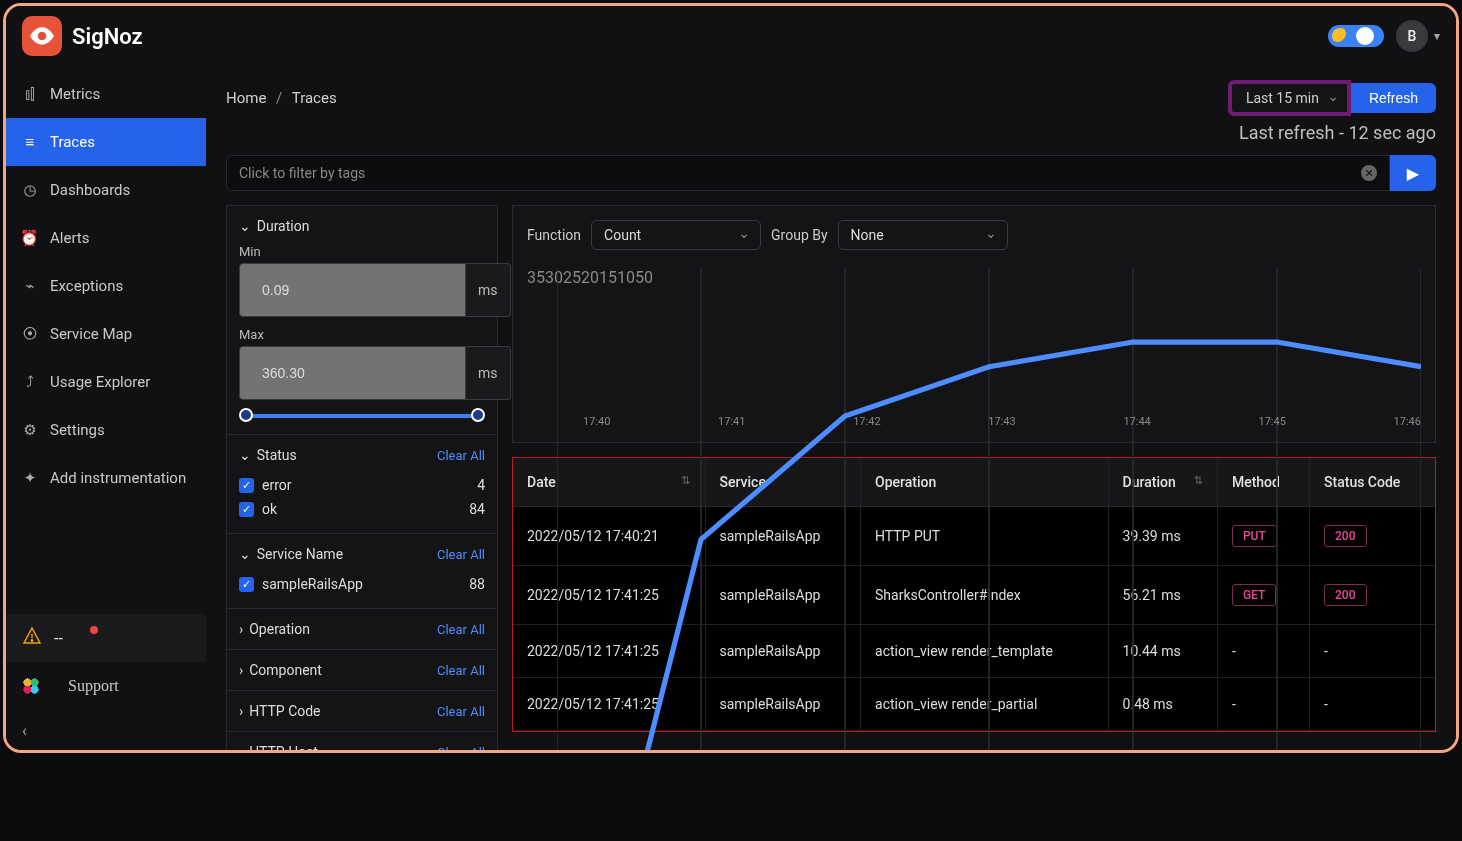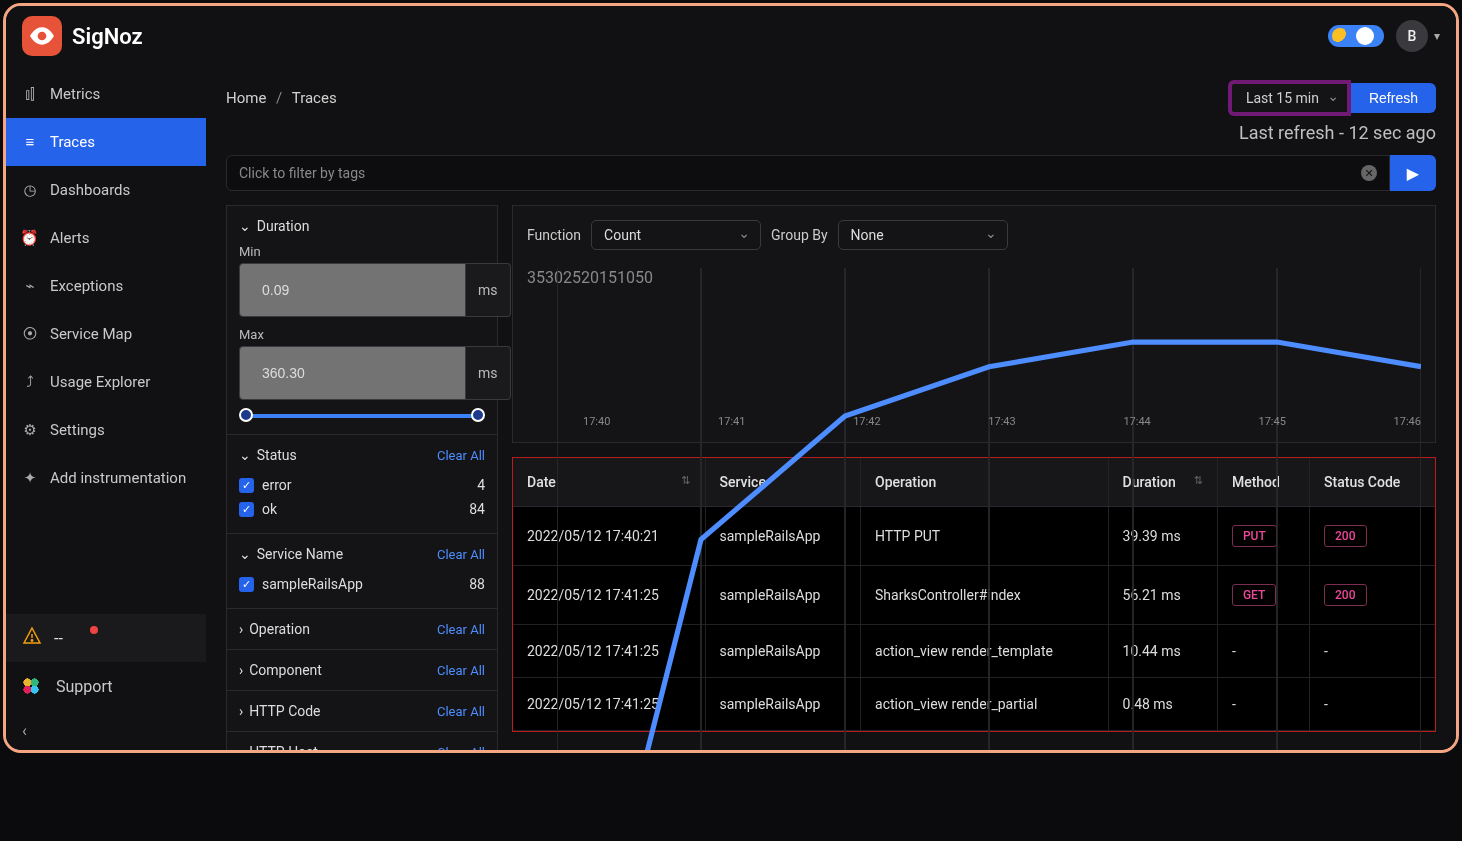--- a/index.html
+++ b/index.html
@@ -107,23 +107,24 @@
   height: 48px; padding: 0 16px;
   background: #1a1a1c;
   position: relative;
 }
 .status-row .warn-icon { color: #f59e0b; }
 .status-row .dot {
   width: 8px; height: 8px; background: #ef4444; border-radius: 50%;
   position: absolute; left: 84px; top: 12px;
 }
 .support-row {
-  display: flex; align-items: center; gap: 16px;
+  display: flex; align-items: center; gap: 28px;
   height: 48px; padding: 0 16px;
   color: #c9c9c9;
+  font-family: Liberation Serif, serif;
 }
 .collapse-row {
   display: flex; align-items: center; justify-content: flex-start;
   height: 40px; padding: 0 16px;
   color: #aaa;
 }
 
 .main {
   flex: 1;
   background: #111113;

